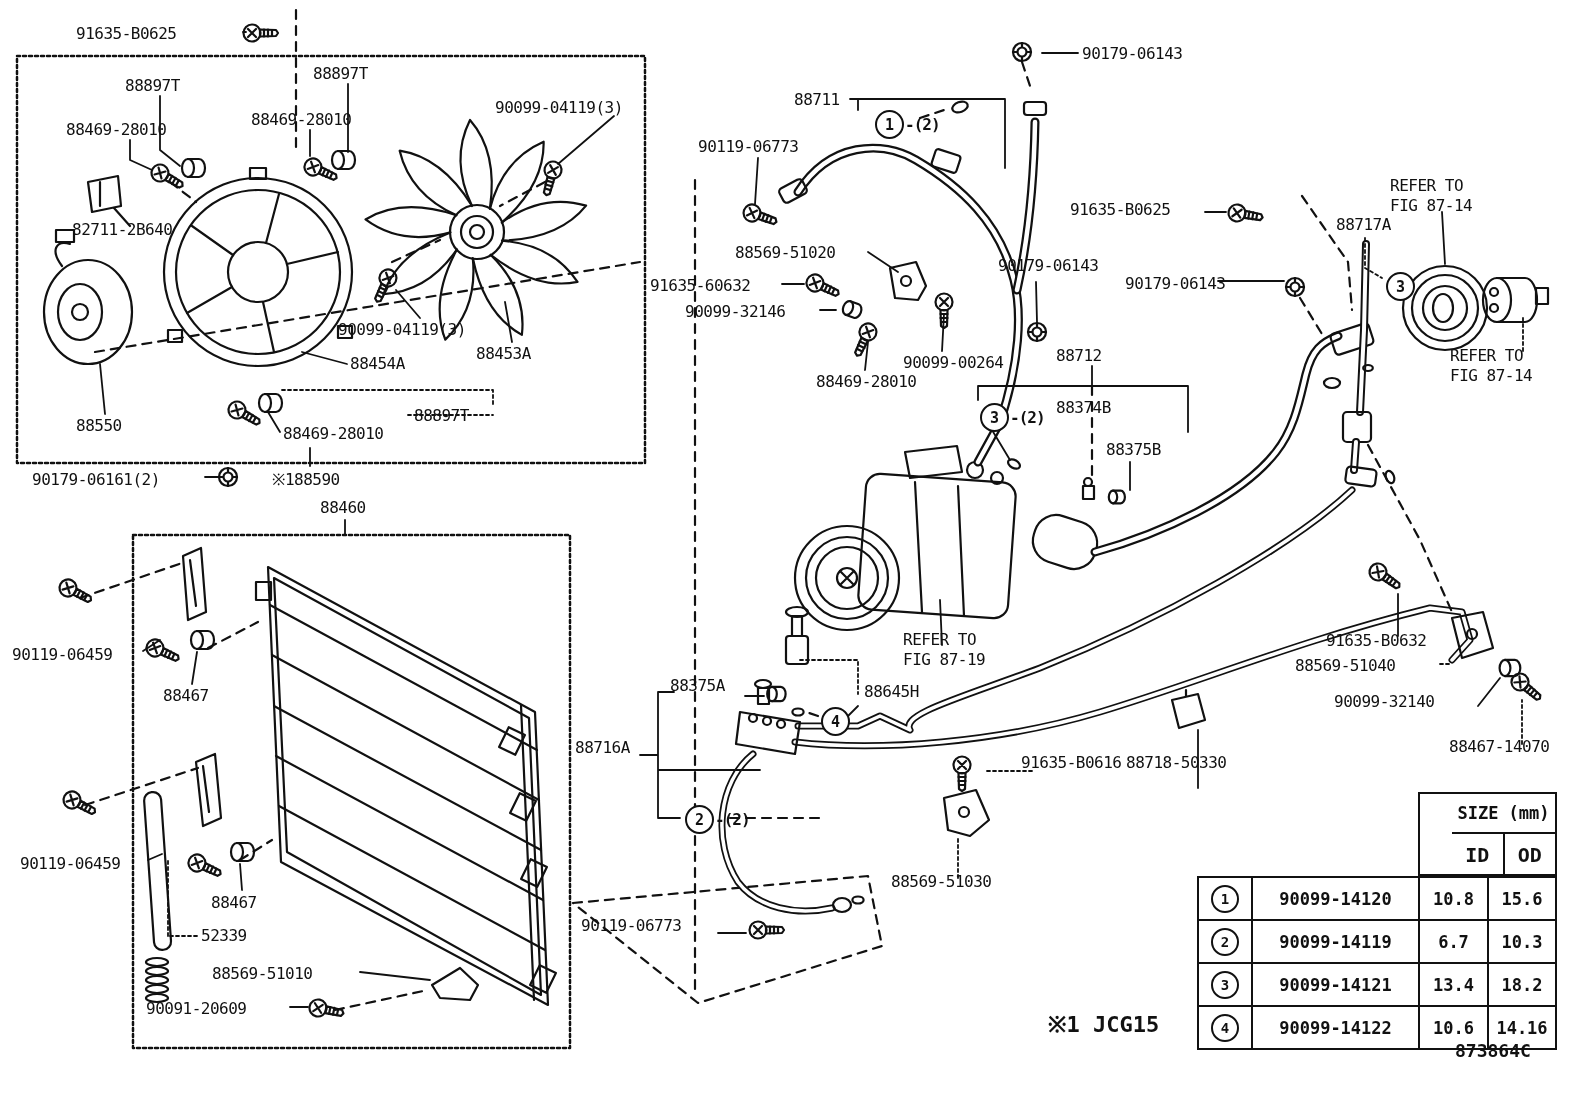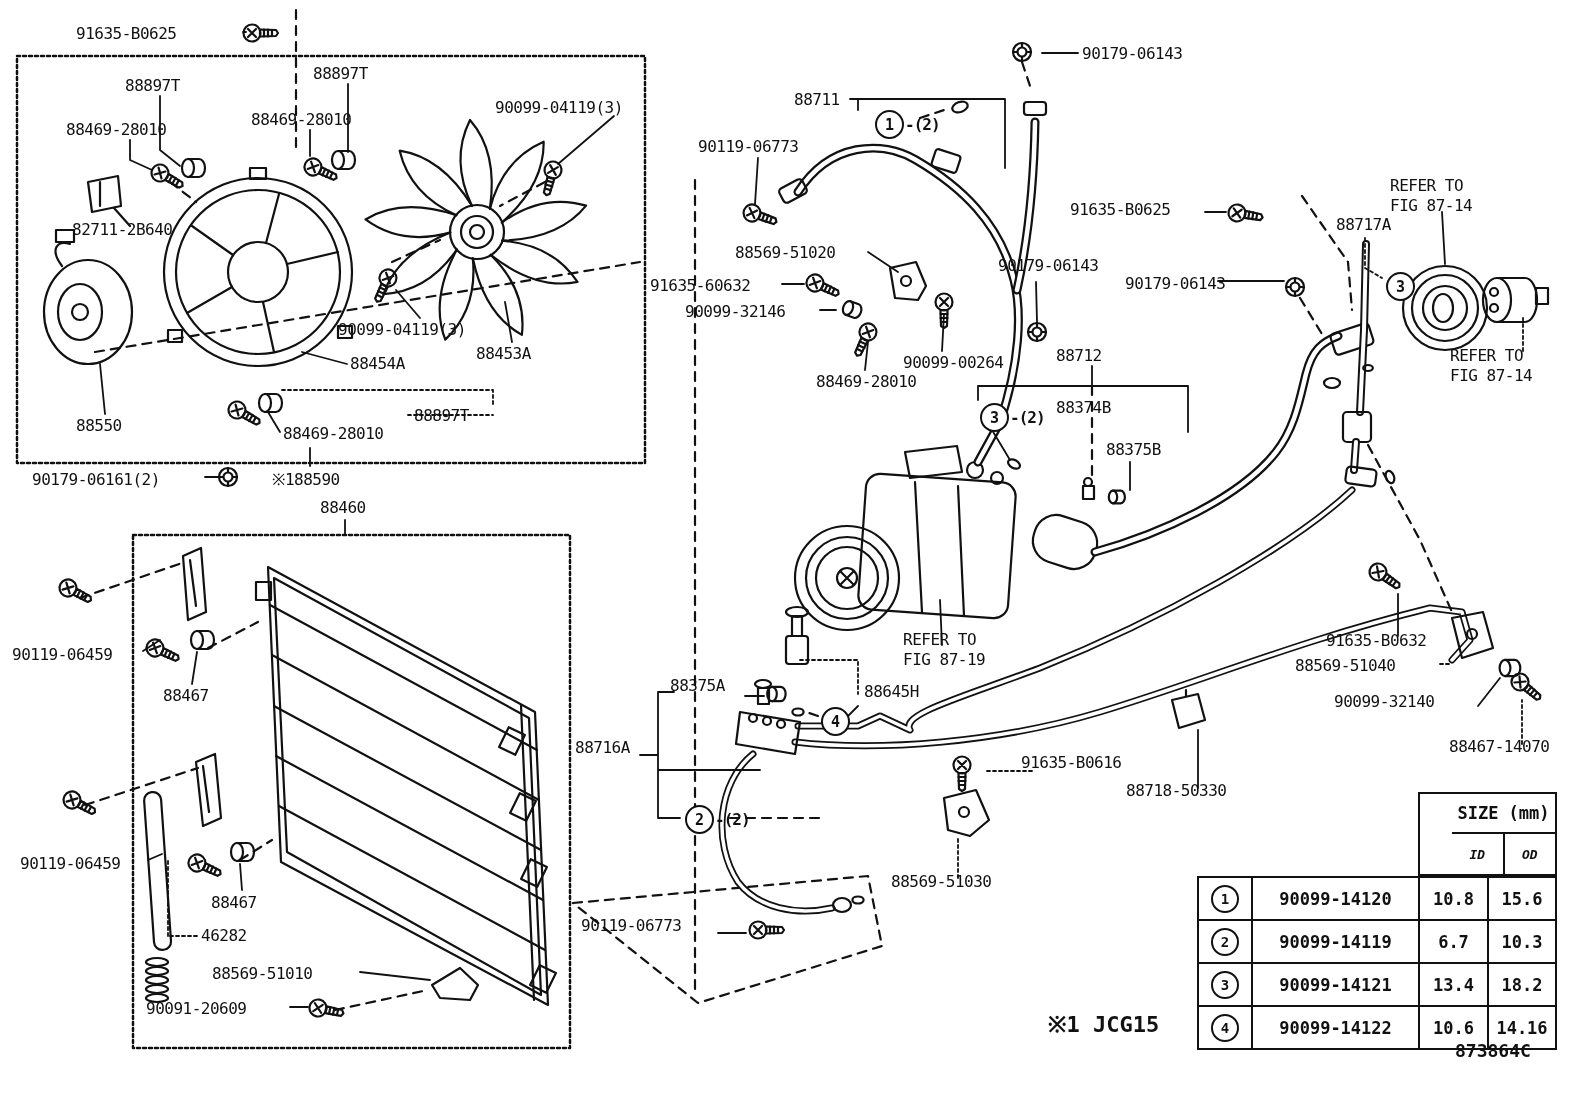--- a/index.html
+++ b/index.html
@@ -12,21 +12,21 @@
   .callout{position:absolute;display:flex;align-items:center;font-weight:bold;}
   .callout .c{width:25px;height:25px;border:2.5px solid #111;border-radius:50%;display:flex;
               align-items:center;justify-content:center;font-size:15px;background:#fff;}
   .callout .s{font-size:16px;margin-left:1px;letter-spacing:-1px;}
   
   .tbl-head{position:absolute;left:1418px;top:792px;width:139px;height:84px;
             border:2.5px solid #111;box-sizing:border-box;font-weight:bold;padding-left:32px;}
   .tbl-head .size{height:40px;border-bottom:2.5px solid #111;display:flex;align-items:center;
                   justify-content:center;font-size:17px;box-sizing:border-box;}
   .tbl-head .idod{height:41px;display:flex;}
-  .tbl-head .idod div{flex:1;display:flex;align-items:center;justify-content:center;font-size:13px;font-style:italic;}
+  .tbl-head .idod div{flex:1;display:flex;align-items:center;justify-content:center;font-size:20px;}
   .tbl-head .idod .id{border-right:2.5px solid #111;}
   .tbl-body{position:absolute;left:1197px;top:876px;width:360px;border:2.5px solid #111;
             box-sizing:border-box;}
   .trow{display:grid;grid-template-columns:54px 167px 69px 66px;height:41px;
         border-bottom:2.5px solid #111;}
   .trow:last-child{border-bottom:none;}
   .trow div{display:flex;align-items:center;justify-content:center;font-weight:bold;
             font-size:17px;box-sizing:border-box;}
   .trow .cno{border-right:2.5px solid #111;}
   .trow .cpart{border-right:2.5px solid #111;}
@@ -380,21 +380,21 @@
       <div class="lbl" style="left: 76px; top: 416px;">88550</div>
       <div class="lbl" style="left: 283px; top: 424px;">88469-28010</div>
       <div class="lbl" style="left: 414px; top: 406px;">88897T</div>
       <div class="lbl" style="left: 32px; top: 470px;">90179-06161(2)</div>
       <div class="lbl" style="left: 272px; top: 470px;">※188590</div>
       <div class="lbl" style="left: 320px; top: 498px;">88460</div>
       <div class="lbl" style="left: 12px; top: 645px;">90119-06459</div>
       <div class="lbl" style="left: 163px; top: 686px;">88467</div>
       <div class="lbl" style="left: 20px; top: 854px;">90119-06459</div>
       <div class="lbl" style="left: 211px; top: 893px;">88467</div>
-      <div class="lbl" style="left: 201px; top: 926px;">46282</div>
+      <div class="lbl" style="left: 201px; top: 926px;">52339</div>
       <div class="lbl" style="left: 212px; top: 964px;">88569-51010</div>
       <div class="lbl" style="left: 146px; top: 999px;">90091-20609</div>
       <div class="lbl" style="left: 698px; top: 137px;">90119-06773</div>
       <div class="lbl" style="left: 794px; top: 90px;">88711</div>
       <div class="lbl" style="left: 1082px; top: 44px;">90179-06143</div>
       <div class="lbl" style="left: 735px; top: 243px;">88569-51020</div>
       <div class="lbl" style="left: 650px; top: 276px;">91635-60632</div>
       <div class="lbl" style="left: 685px; top: 302px;">90099-32146</div>
       <div class="lbl" style="left: 816px; top: 372px;">88469-28010</div>
       <div class="lbl" style="left: 903px; top: 353px;">90099-00264</div>
@@ -408,21 +408,21 @@
 FIG 87-14</div>
       <div class="lbl" style="left: 1056px; top: 346px;">88712</div>
       <div class="lbl" style="left: 1056px; top: 398px;">88374B</div>
       <div class="lbl" style="left: 1106px; top: 440px;">88375B</div>
       <div class="lbl" style="left: 903px; top: 630px;">REFER TO
 FIG 87-19</div>
       <div class="lbl" style="left: 670px; top: 676px;">88375A</div>
       <div class="lbl" style="left: 864px; top: 682px;">88645H</div>
       <div class="lbl" style="left: 575px; top: 738px;">88716A</div>
       <div class="lbl" style="left: 1021px; top: 753px;">91635-B0616</div>
-      <div class="lbl" style="left: 1126px; top: 781px;">88718-50330</div>
+      <div class="lbl" style="left: 1126px; top: 753px;">88718-50330</div>
       <div class="lbl" style="left: 891px; top: 872px;">88569-51030</div>
       <div class="lbl" style="left: 581px; top: 916px;">90119-06773</div>
       <div class="lbl" style="left: 1326px; top: 631px;">91635-B0632</div>
       <div class="lbl" style="left: 1295px; top: 656px;">88569-51040</div>
       <div class="lbl" style="left: 1334px; top: 692px;">90099-32140</div>
       <div class="lbl" style="left: 1449px; top: 737px;">88467-14070</div>
     </div>
 
 <div id="callouts-layer">
       <div class="callout" style="left: 875px; top: 110px;">

